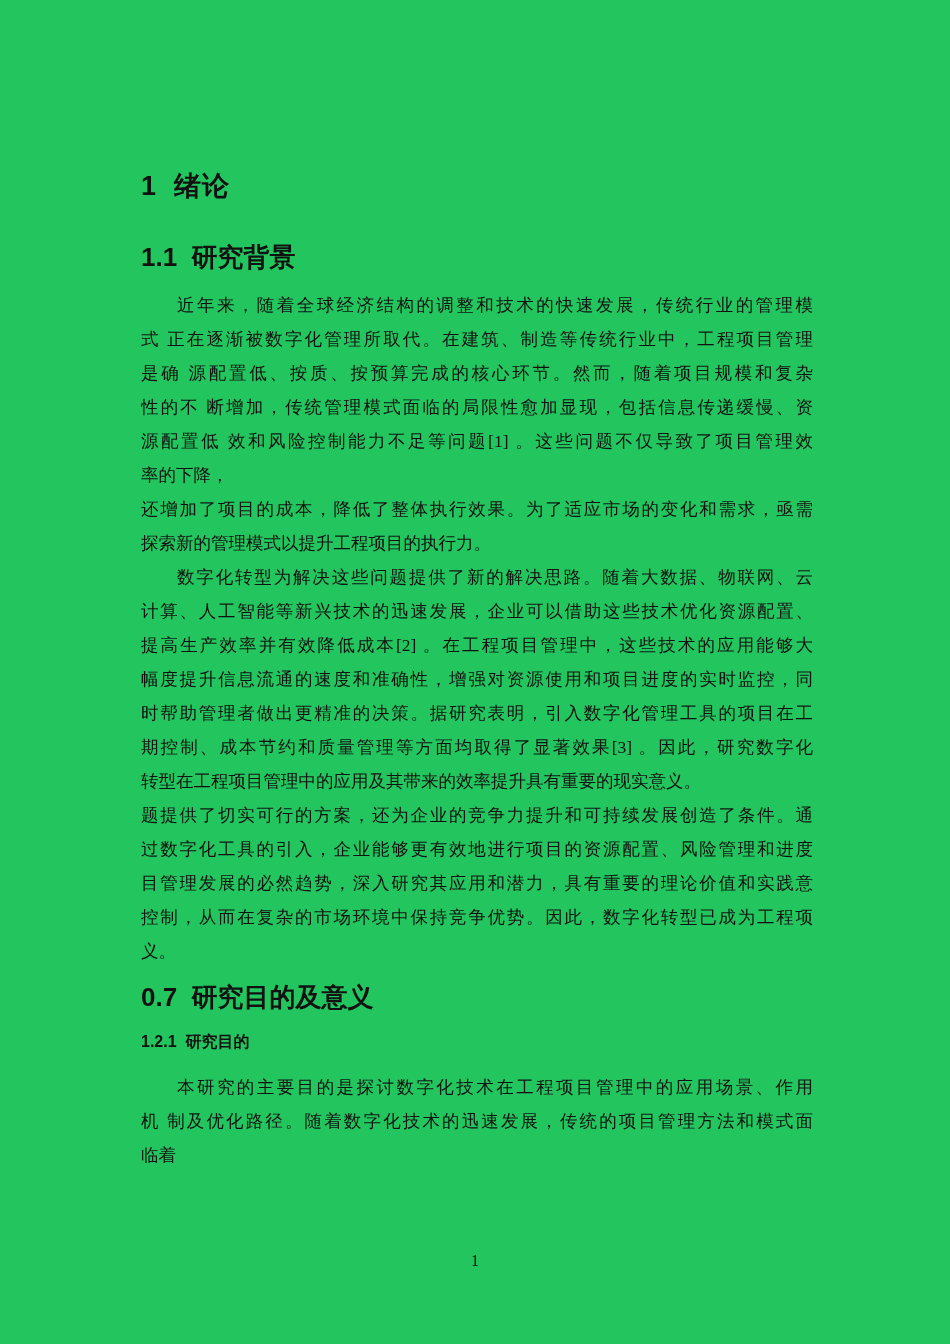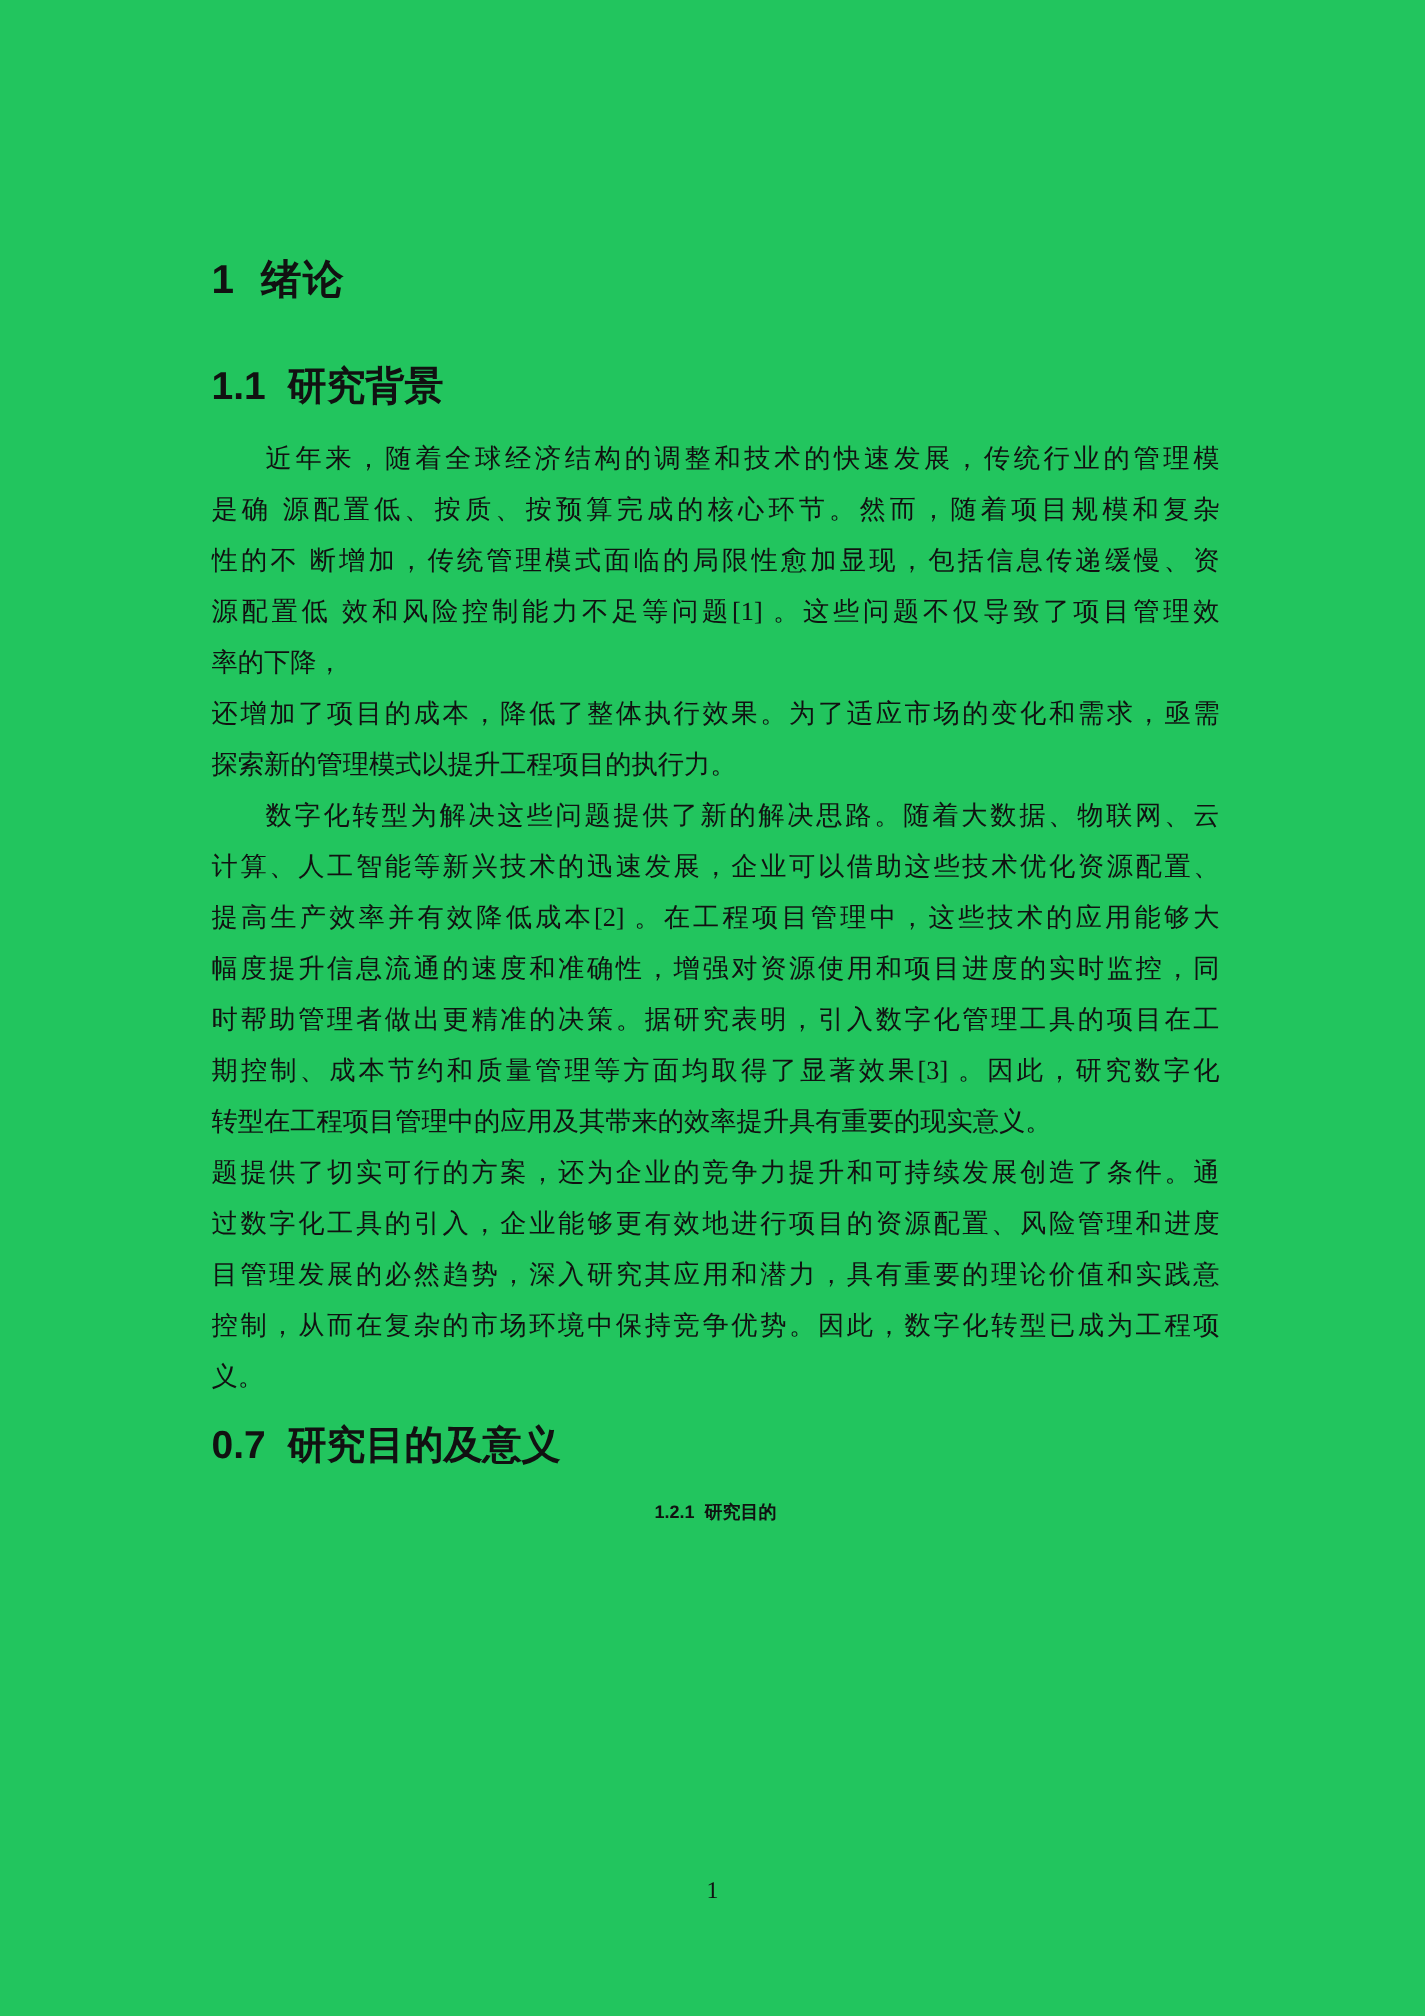--- a/index.html
+++ b/index.html
@@ -35,25 +35,24 @@
     font-family: "Liberation Sans", "DejaVu Sans", sans-serif;
     font-weight: bold;
     font-size: 26px;
     line-height: 30px;
     margin: 14px 0 16px 0;
     white-space: pre;
   }
   .h3 {
     font-family: "Liberation Sans", "DejaVu Sans", sans-serif;
     font-weight: bold;
-    font-size: 12px;
+    font-size: 16px;
     line-height: 28px;
     margin: 12px 0 14px 0;
     white-space: pre;
-    text-align: center;
   }
   .para {
     margin: 0;
   }
   .line {
     font-size: 17.5px;
     line-height: 34px;
     height: 34px;
     text-align: justify;
     overflow: hidden;
@@ -77,20 +76,21 @@
 </style>
 </head>
 <body>
 
 <div class="page">
   <div class="content">
       <div class="h1">1  绪论</div>
       <div class="h2">1.1  研究背景</div>
       <div class="para">
         <div class="line full indent">近年来，随着全球经济结构的调整和技术的快速发展，传统行业的管理模</div>
+        <div class="line full">式 正在逐渐被数字化管理所取代。在建筑、制造等传统行业中，工程项目管理</div>
         <div class="line full">是确 源配置低、按质、按预算完成的核心环节。然而，随着项目规模和复杂</div>
         <div class="line full">性的不 断增加，传统管理模式面临的局限性愈加显现，包括信息传递缓慢、资</div>
         <div class="line full">源配置低 效和风险控制能力不足等问题[1] 。这些问题不仅导致了项目管理效</div>
         <div class="line">率的下降，</div>
         <div class="line full">还增加了项目的成本，降低了整体执行效果。为了适应市场的变化和需求，亟需</div>
         <div class="line">探索新的管理模式以提升工程项目的执行力。</div>
       </div>
       <div class="para">
         <div class="line full indent">数字化转型为解决这些问题提供了新的解决思路。随着大数据、物联网、云</div>
         <div class="line full">计算、人工智能等新兴技术的迅速发展，企业可以借助这些技术优化资源配置、</div>
@@ -102,17 +102,22 @@
       </div>
       <div class="para">
         <div class="line full">题提供了切实可行的方案，还为企业的竞争力提升和可持续发展创造了条件。通</div>
         <div class="line full">过数字化工具的引入，企业能够更有效地进行项目的资源配置、风险管理和进度</div>
         <div class="line full">目管理发展的必然趋势，深入研究其应用和潜力，具有重要的理论价值和实践意</div>
         <div class="line full">控制，从而在复杂的市场环境中保持竞争优势。因此，数字化转型已成为工程项</div>
         <div class="line">义。</div>
       </div>
       <div class="h2">0.7  研究目的及意义</div>
       <div class="h3">1.2.1  研究目的</div>
+      <div class="para">
+        <div class="line full indent">本研究的主要目的是探讨数字化技术在工程项目管理中的应用场景、作用</div>
+        <div class="line full">机 制及优化路径。随着数字化技术的迅速发展，传统的项目管理方法和模式面</div>
+        <div class="line">临着</div>
+      </div>
     </div>
   <div class="footer">
     <span>1</span>
   </div>
 </div>
 
 </body></html>

